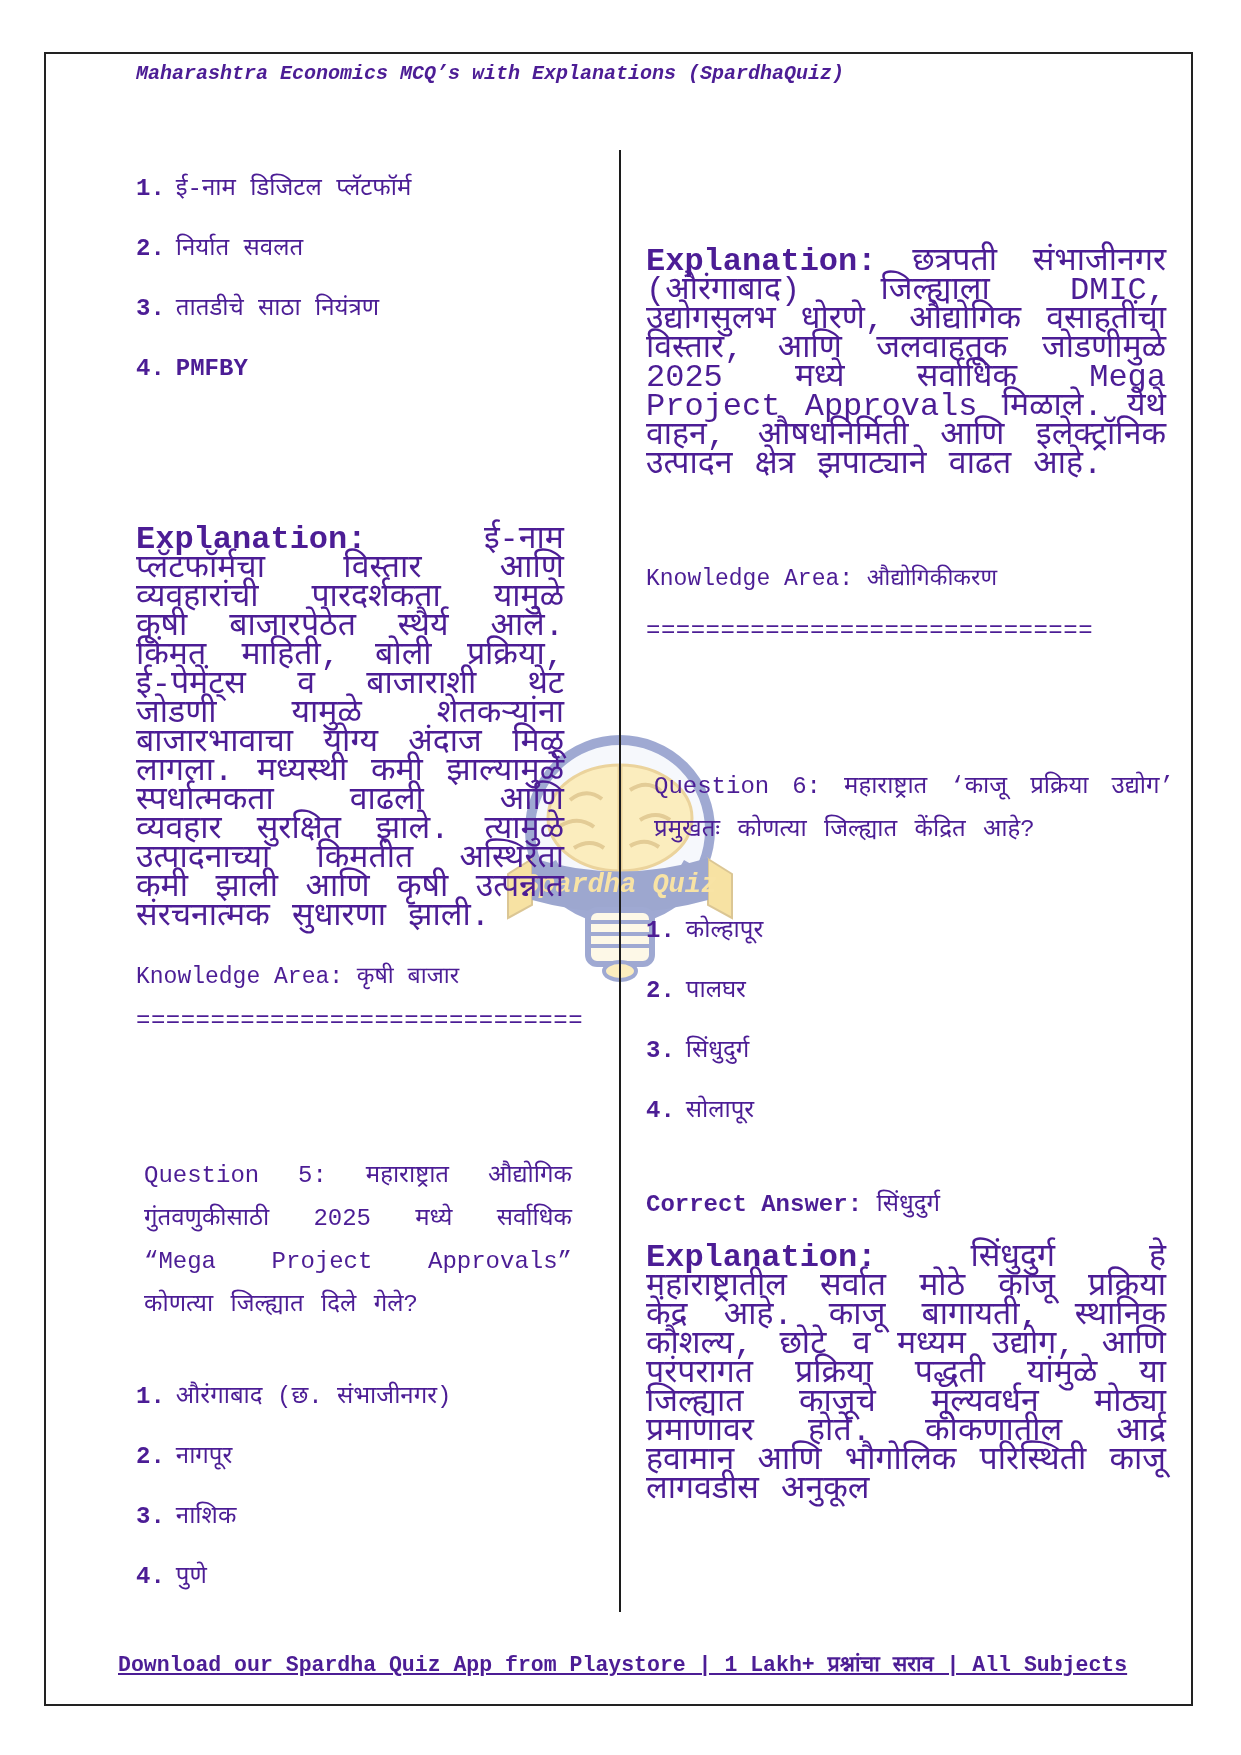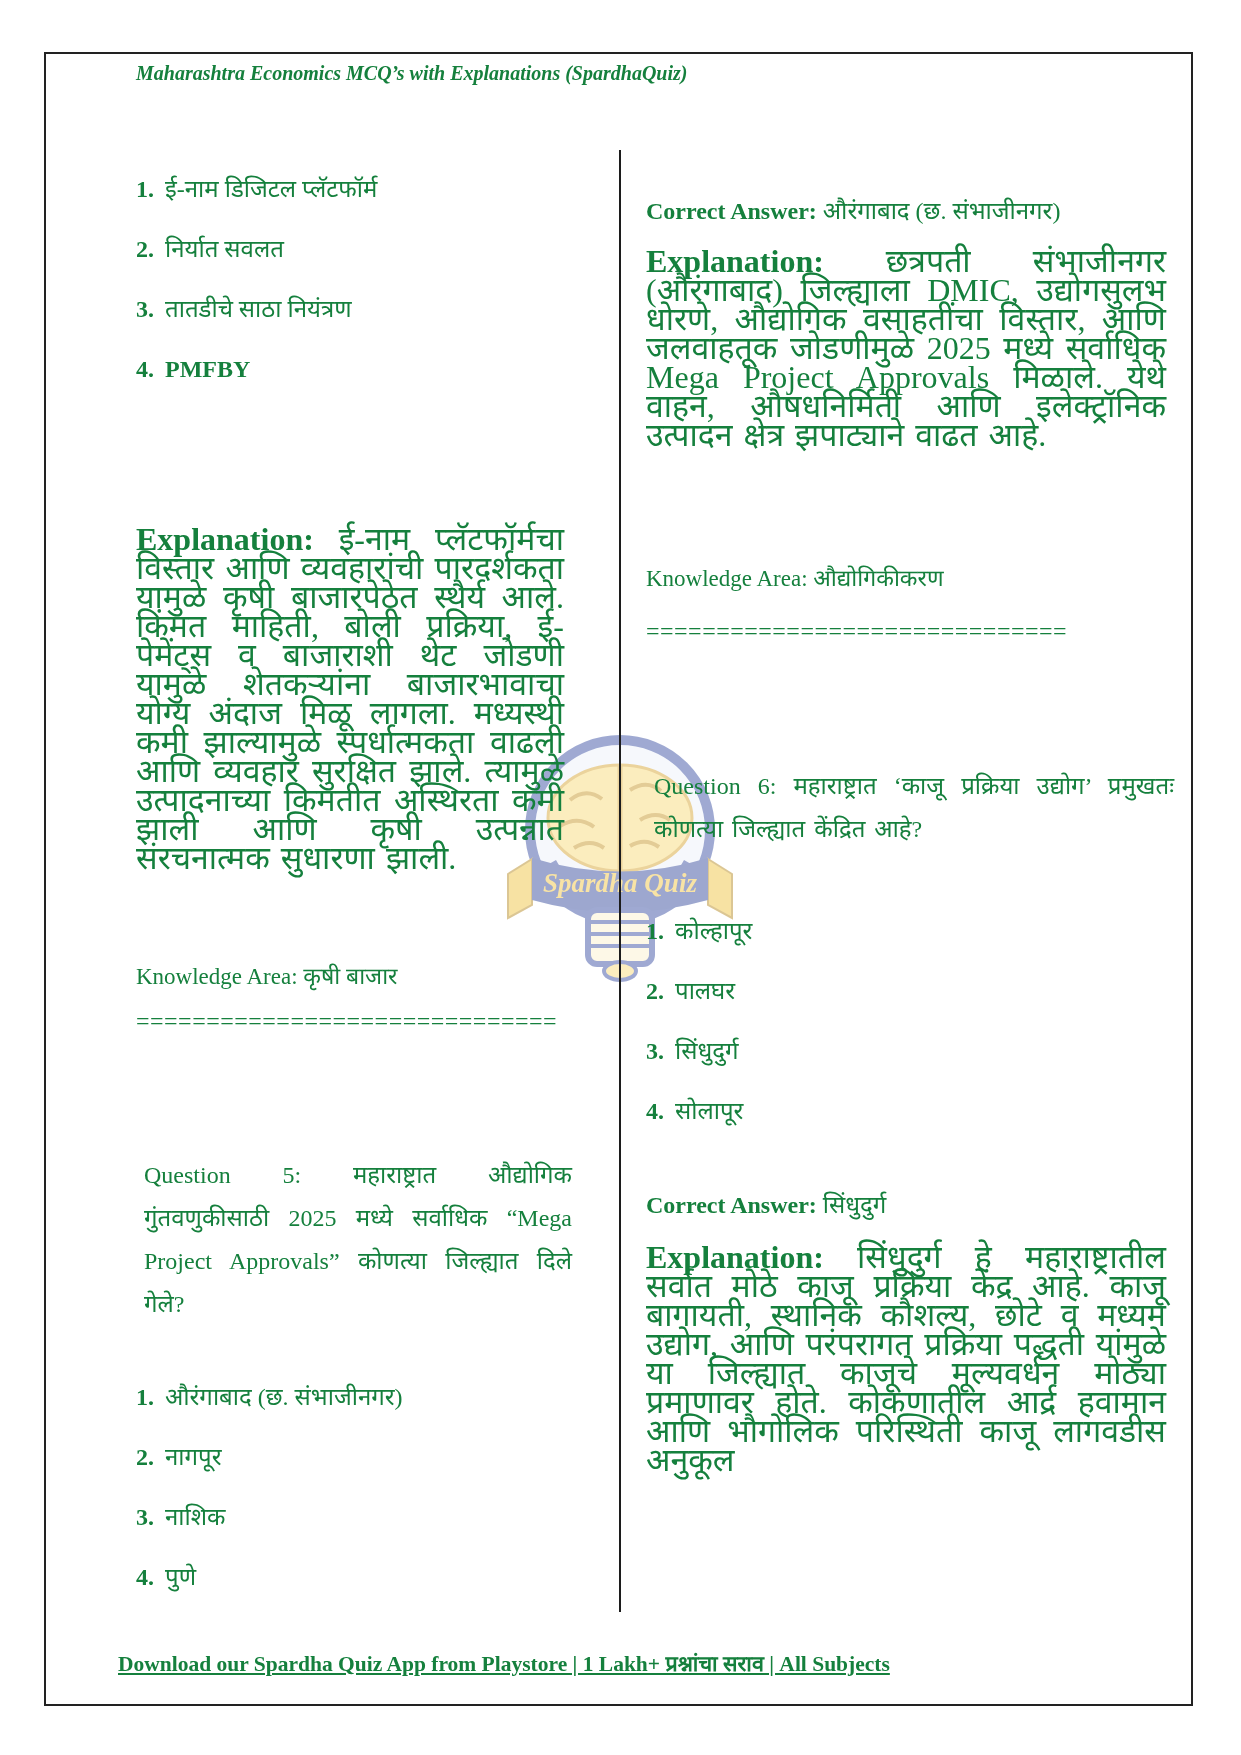--- a/index.html
+++ b/index.html
@@ -1,18 +1,18 @@
 <!DOCTYPE html>
 <html><head>
 <meta charset="utf-8">
 <style>
   html,body{margin:0;padding:0;background:#ffffff;}
   .page{
     position:relative;width:1241px;height:1755px;background:#ffffff;
-    font-family:Liberation Serif, serif;color:#15803d;overflow:hidden;
+    font-family:Liberation Mono, monospace;color:#4c1d95;overflow:hidden;
   }
   .border-box{position:absolute;left:44px;top:52px;width:1145px;height:1650px;border:2px solid #222;}
   .doc-header{position:absolute;left:136px;top:62px;font-size:20px;font-weight:700;font-style:italic;letter-spacing:0px;}
   .divider{position:absolute;left:619px;top:150px;width:2px;height:1462px;background:#1c1c1c;z-index:2;}
   .watermark{position:absolute;left:478px;top:728px;z-index:1;opacity:0.5;}
   .sec{position:absolute;z-index:3;}
   .left-x{left:136px;width:428px;}
   .right-x{left:646px;width:520px;}
   .opt-row{font-size:24px;line-height:38px;margin-bottom:22px;white-space:nowrap;}
   .opt-num{font-weight:700;margin-right:11px;}
@@ -107,24 +107,20 @@
 
       <div class="opt-row">
         <span class="opt-num">3.</span><span>नाशिक</span>
       </div>
 
       <div class="opt-row">
         <span class="opt-num">4.</span><span>पुणे</span>
       </div>
     </div>
 
-  <div class="sec right-x ans-line" style="top:192px;">
-    <span class="lbl">Correct Answer:</span>
-    <span>औरंगाबाद (छ. संभाजीनगर)</span>
-  </div>
 
   <p class="sec right-x para" style="top:247px;">
     <span class="lbl">Explanation:</span>
     <span>छत्रपती संभाजीनगर (औरंगाबाद) जिल्ह्याला DMIC, उद्योगसुलभ धोरणे, औद्योगिक वसाहतींचा विस्तार, आणि जलवाहतूक जोडणीमुळे 2025 मध्ये सर्वाधिक Mega Project Approvals मिळाले. येथे वाहन, औषधनिर्मिती आणि इलेक्ट्रॉनिक उत्पादन क्षेत्र झपाट्याने वाढत आहे.</span>
   </p>
 
   <div class="sec right-x kw-line" style="top:560px;">
     <span>Knowledge Area:</span>
     <span>औद्योगिकीकरण</span>
   </div>

